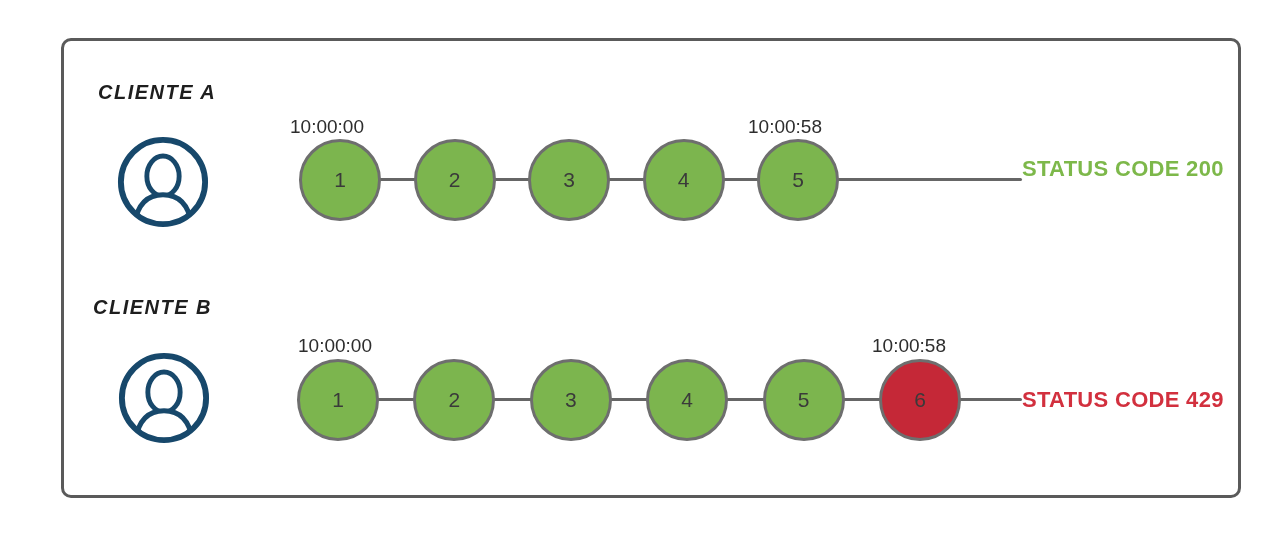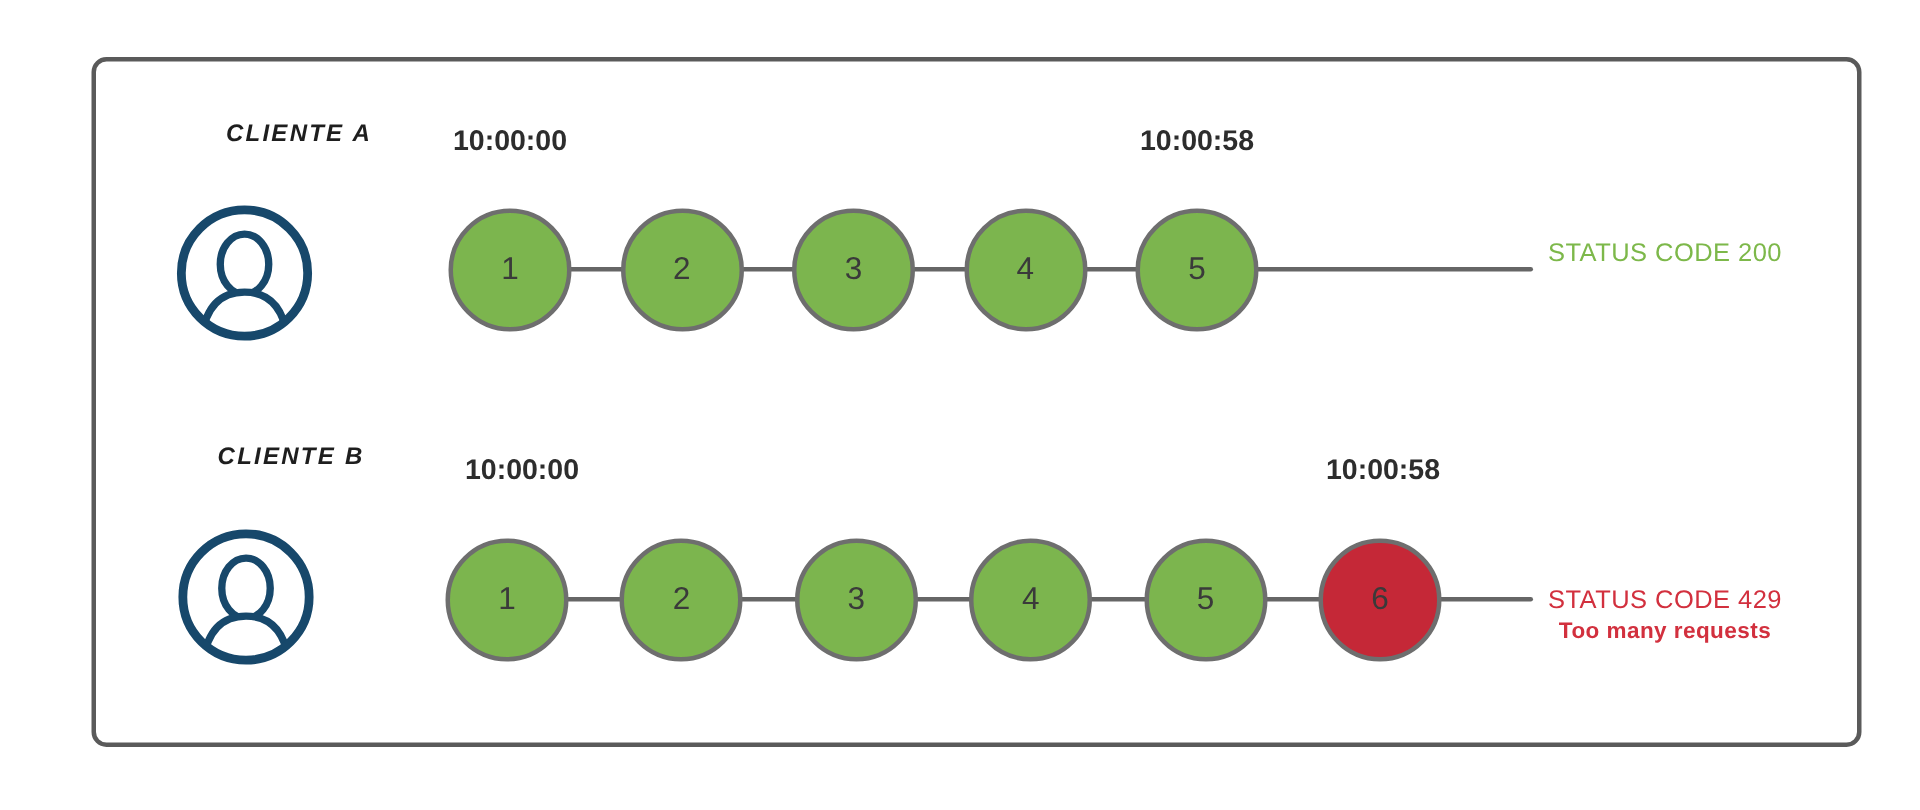--- a/index.html
+++ b/index.html
@@ -16,38 +16,38 @@
     left: 61px; top: 38px;
     width: 1174px; height: 454px;
     border: 3px solid #5A5A5A;
     border-radius: 10px;
     background: #ffffff;
     box-sizing: content-box;
   }
   .client-label {
     position: absolute;
     width: 150px;
-    text-align: right;
-    font-size: 16px;
+    text-align: left;
+    font-size: 20px;
     font-weight: 600;
     font-style: italic;
     letter-spacing: 1.5px;
     color: #1E1E1E;
     white-space: nowrap;
   }
   .label-a { left: 98px; top: 81px; }
   .label-b { left: 93px; top: 296px; }
   .timestamp {
     position: absolute;
     width: 100px;
-    text-align: center;
     font-size: 19px;
-    font-weight: 700;
+    font-weight: 400;
     color: #2D2D2D;
     white-space: nowrap;
+    margin-top: 32px;
   }
   .time-a-start { left: 290px; top: 84px; }
   .time-a-end   { left: 748px; top: 84px; }
   .time-b-start { left: 298px; top: 303px; }
   .time-b-end   { left: 872px; top: 303px; }
   .user-icon {
     position: absolute;
     width: 94px; height: 94px;
   }
   .icon-a { left: 116px; top: 135px; }
@@ -84,21 +84,21 @@
     width: 176px;
     text-align: center;
     line-height: 21px;
     letter-spacing: 0.3px;
     white-space: nowrap;
   }
   .status-a { left: 1022px; top: 158px; }
   .status-b { left: 1022px; top: 376px; }
   .status.ok  { color: var(--status-green, #7DB84A); }
   .status.err { color: var(--status-red, #D2303E); margin-top: 13px; }
-  .status-code { font-size: 17px; font-weight: 400; }
+  .status-code { font-size: 22px; font-weight: 700; }
   .status-message { font-size: 15px; font-weight: 700; }
 </style>
 </head>
 <body>
 
 <div class="stage">
   <div class="frame"></div>
 
   <div>
     <div class="client-label label-a">CLIENTE A</div>
@@ -159,16 +159,15 @@
         <div class="request-circle allowed" style="left: 0px;">1</div>
         <div class="request-circle allowed" style="left: 116.4px;">2</div>
         <div class="request-circle allowed" style="left: 232.8px;">3</div>
         <div class="request-circle allowed" style="left: 349.2px;">4</div>
         <div class="request-circle allowed" style="left: 465.6px;">5</div>
         <div class="request-circle blocked" style="left: 582px;">6</div>
       </div>
 
     <div class="status err status-b">
       <div class="status-code">STATUS CODE 429</div>
-      <div class="status-message">Too many requests</div>
     </div>
   </div>
 </div>
 
 </body></html>

